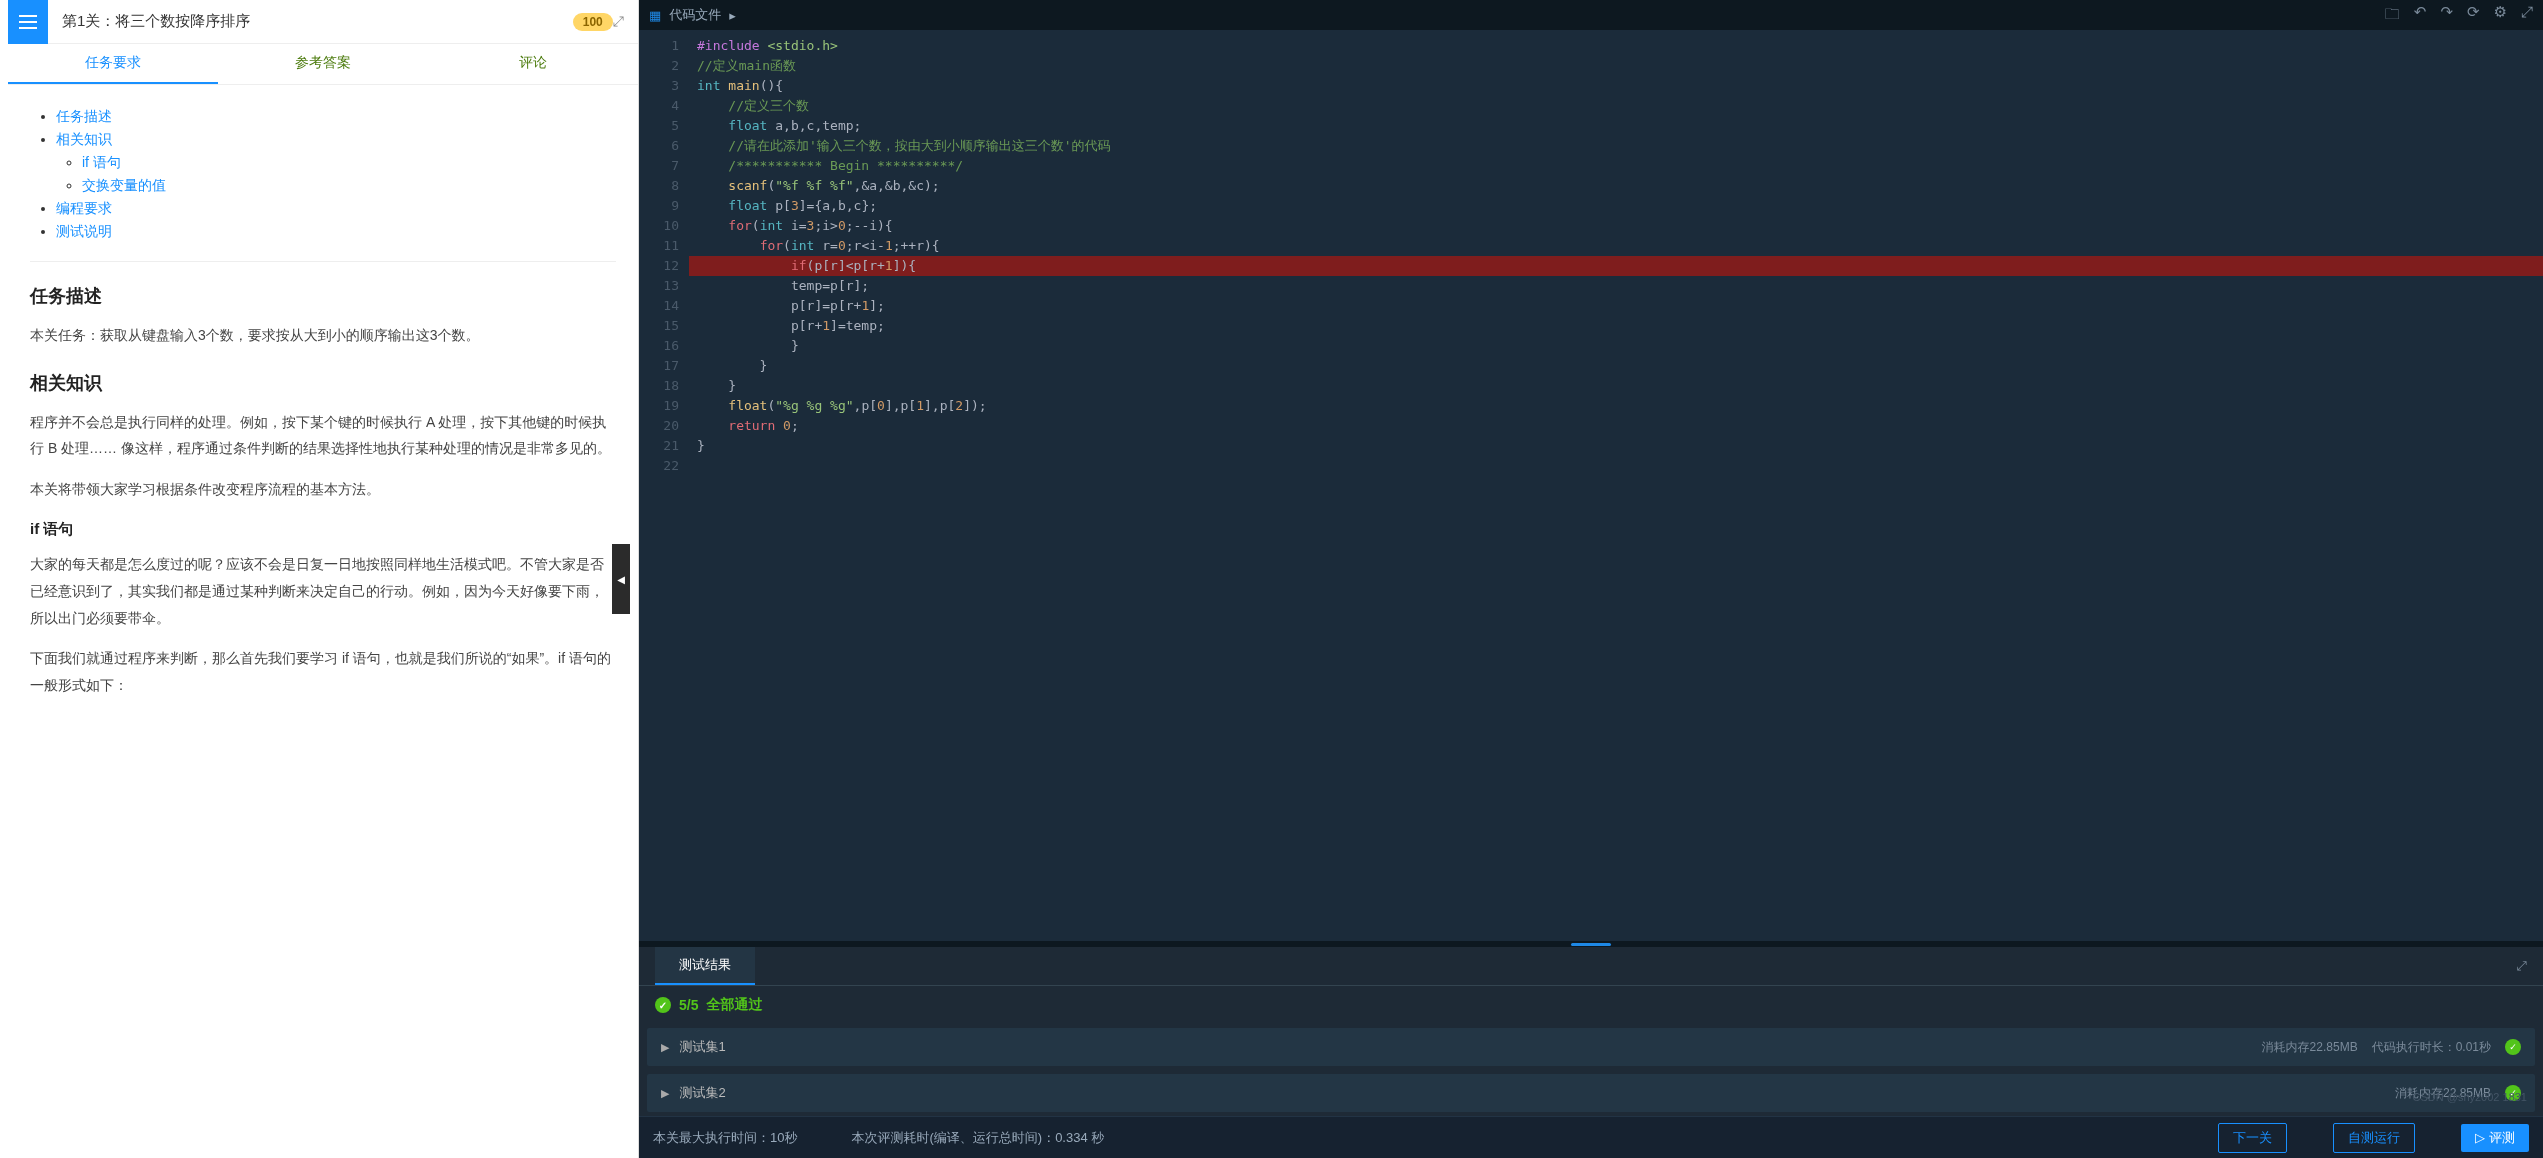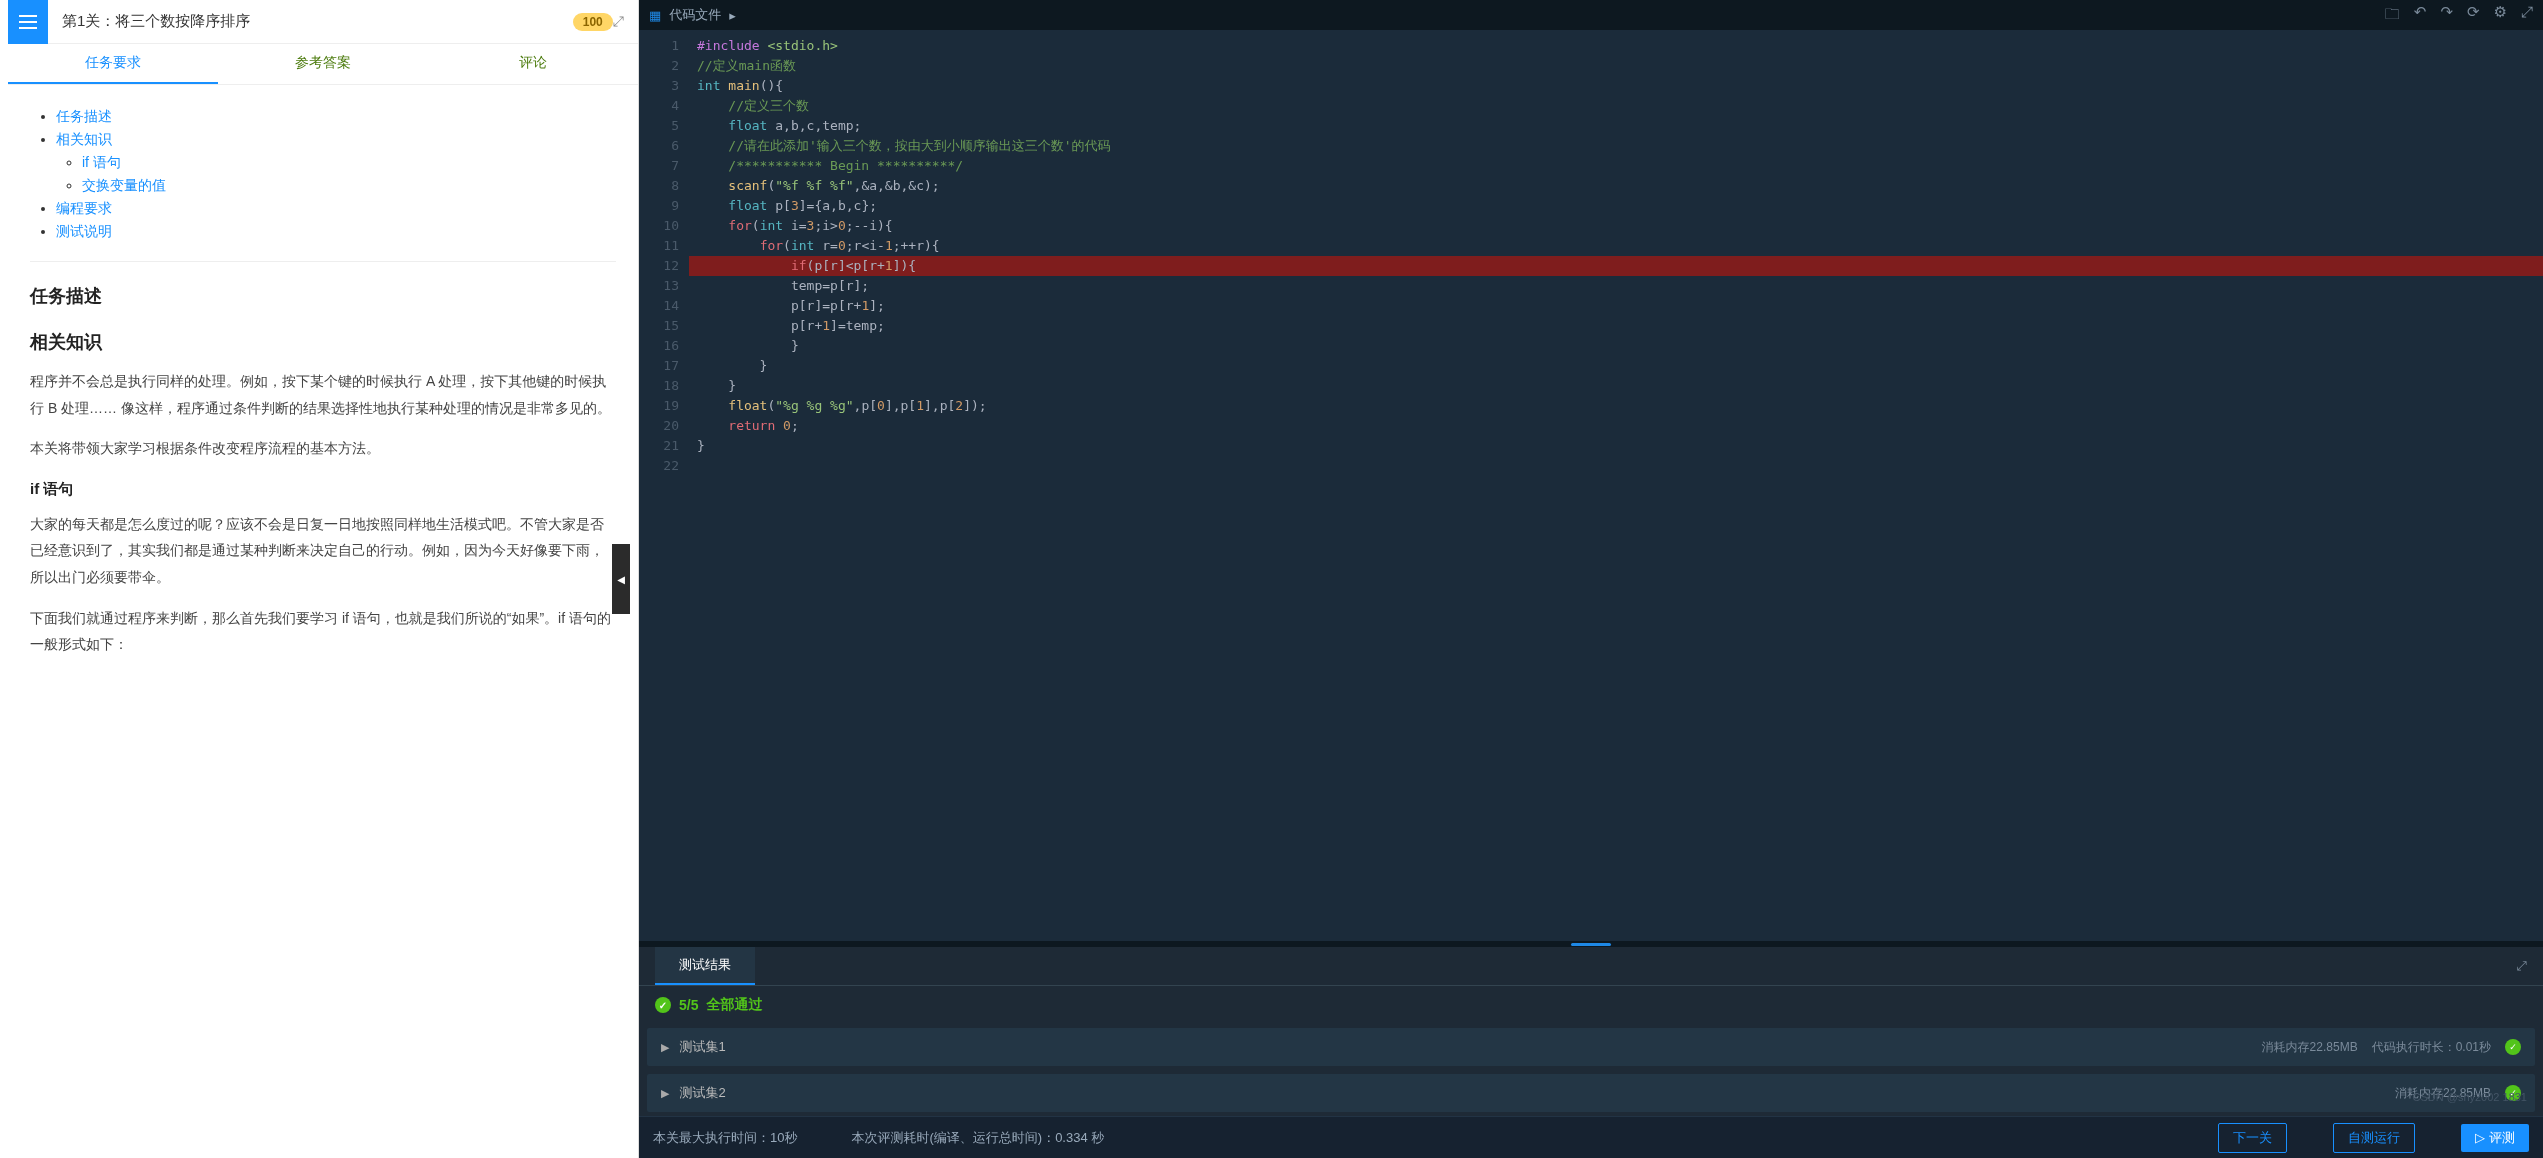--- a/index.html
+++ b/index.html
@@ -99,20 +99,21 @@
         <ul>
           <li><a href="#">if 语句</a></li>
           <li><a href="#">交换变量的值</a></li>
         </ul>
       </li>
       <li><a href="#">编程要求</a></li>
       <li><a href="#">测试说明</a></li>
     </ul>
     <hr style="border:none;border-top:1px solid #eee;margin:10px 0 4px;">
     <h2>任务描述</h2>
+    <p>本关任务：获取从键盘输入3个数，要求按从大到小的顺序输出这3个数。</p>
     <h2>相关知识</h2>
     <p>程序并不会总是执行同样的处理。例如，按下某个键的时候执行 A 处理，按下其他键的时候执行 B 处理…… 像这样，程序通过条件判断的结果选择性地执行某种处理的情况是非常多见的。</p>
     <p>本关将带领大家学习根据条件改变程序流程的基本方法。</p>
     <h3>if 语句</h3>
     <p>大家的每天都是怎么度过的呢？应该不会是日复一日地按照同样地生活模式吧。不管大家是否已经意识到了，其实我们都是通过某种判断来决定自己的行动。例如，因为今天好像要下雨，所以出门必须要带伞。</p>
     <p>下面我们就通过程序来判断，那么首先我们要学习 if 语句，也就是我们所说的“如果”。if 语句的一般形式如下：</p>
   </div>
 </div>
 
 <div class="divider-handle">◀</div>

